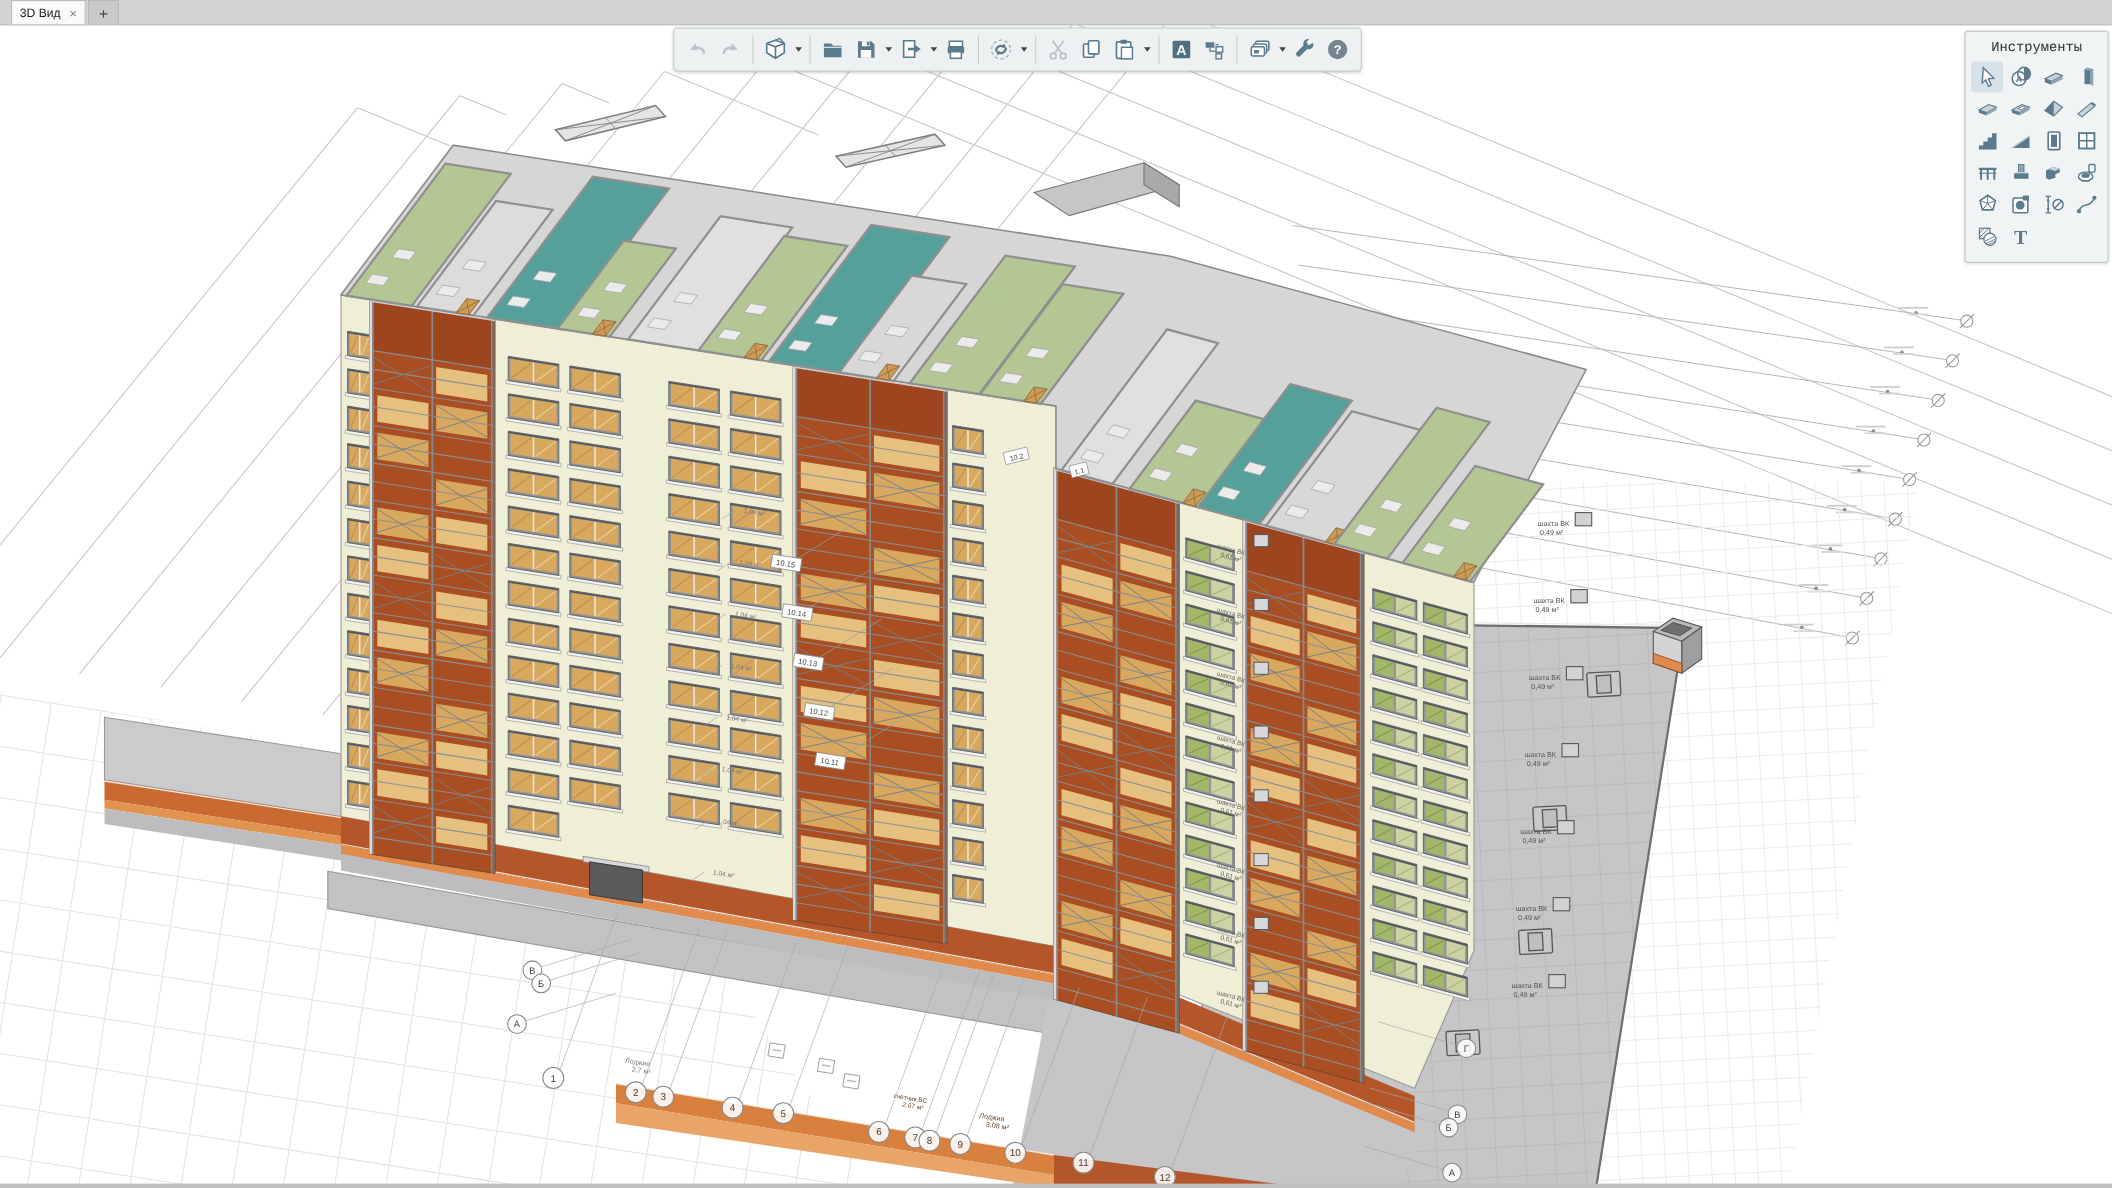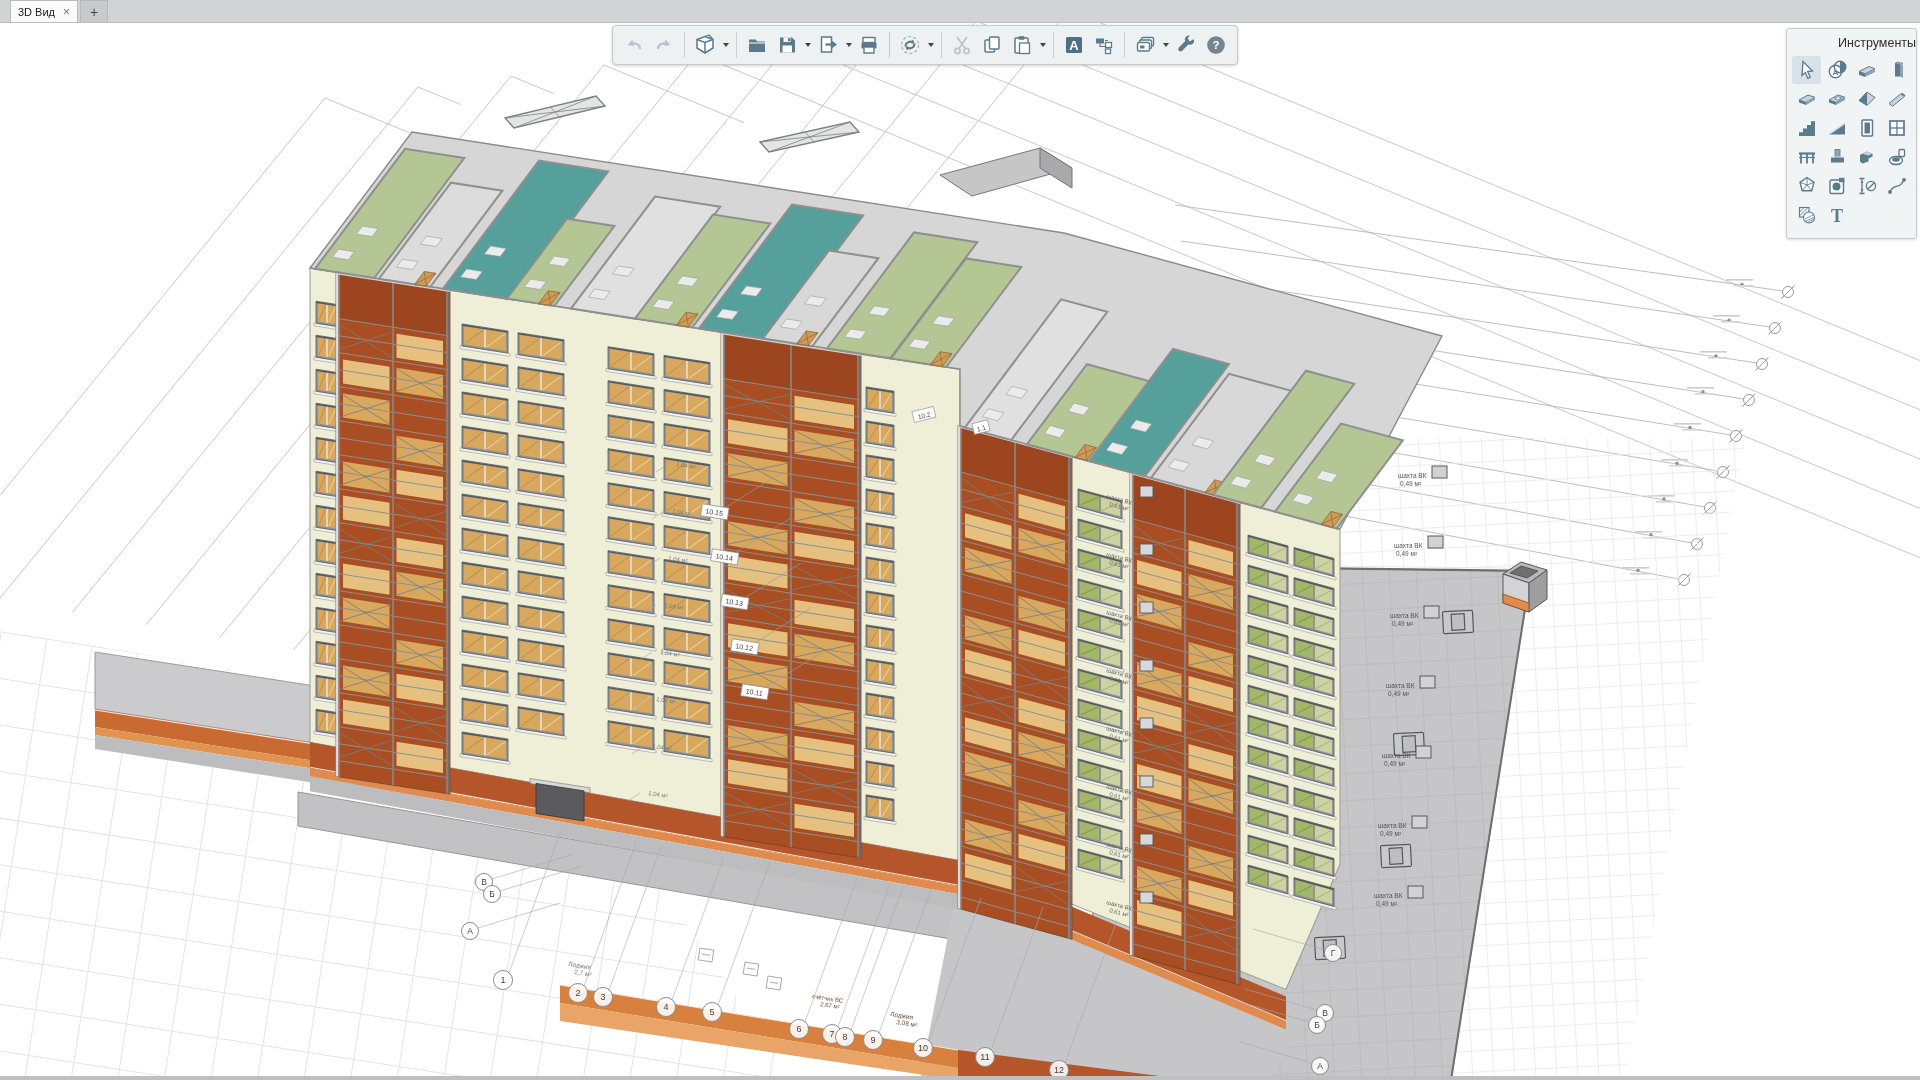--- a/index.html
+++ b/index.html
@@ -23,21 +23,21 @@
     box-shadow:0 1px 3px rgba(0,0,0,.18);z-index:20;}
   .tb-btn{width:30px;height:30px;border-radius:3px;display:flex;align-items:center;justify-content:center;cursor:pointer;}
   .tb-btn svg{width:22px;height:22px;}
   .tb-dd{width:11px;height:30px;display:flex;align-items:center;justify-content:center;cursor:pointer;}
   .tb-dd i{width:0;height:0;border-left:3.5px solid transparent;border-right:3.5px solid transparent;
     border-top:4px solid #3f4445;display:block;}
   .tb-sep{width:1px;height:26px;background:#c9cfd1;margin:0 5px;}
   
   .tools-panel{position:absolute;left:1786px;top:6px;width:129px;background:#f1f4f4;
     border:1px solid #c6cccd;border-radius:3px;box-shadow:0 1px 3px rgba(0,0,0,.15);z-index:20;}
-  .tools-title{font-size:12.5px;color:#2e2e2e;text-align:right;padding:7px 0 3px 0;}
+  .tools-title{font-size:12.5px;color:#2e2e2e;text-align:center;padding:7px 0 3px 0;font-family:Liberation Mono, monospace;}
   .tools-grid{display:grid;grid-template-columns:repeat(4,29px);justify-content:center;
     gap:1px 1px;padding:3px 2px 9px 2px;}
   .tool{width:29px;height:28px;border-radius:3px;display:flex;align-items:center;justify-content:center;cursor:pointer;}
   .tool.selected{background:#d6e1e8;}
   .tool svg{width:22px;height:22px;}
 </style>
 </head>
 <body>
 
 <div class="app">

